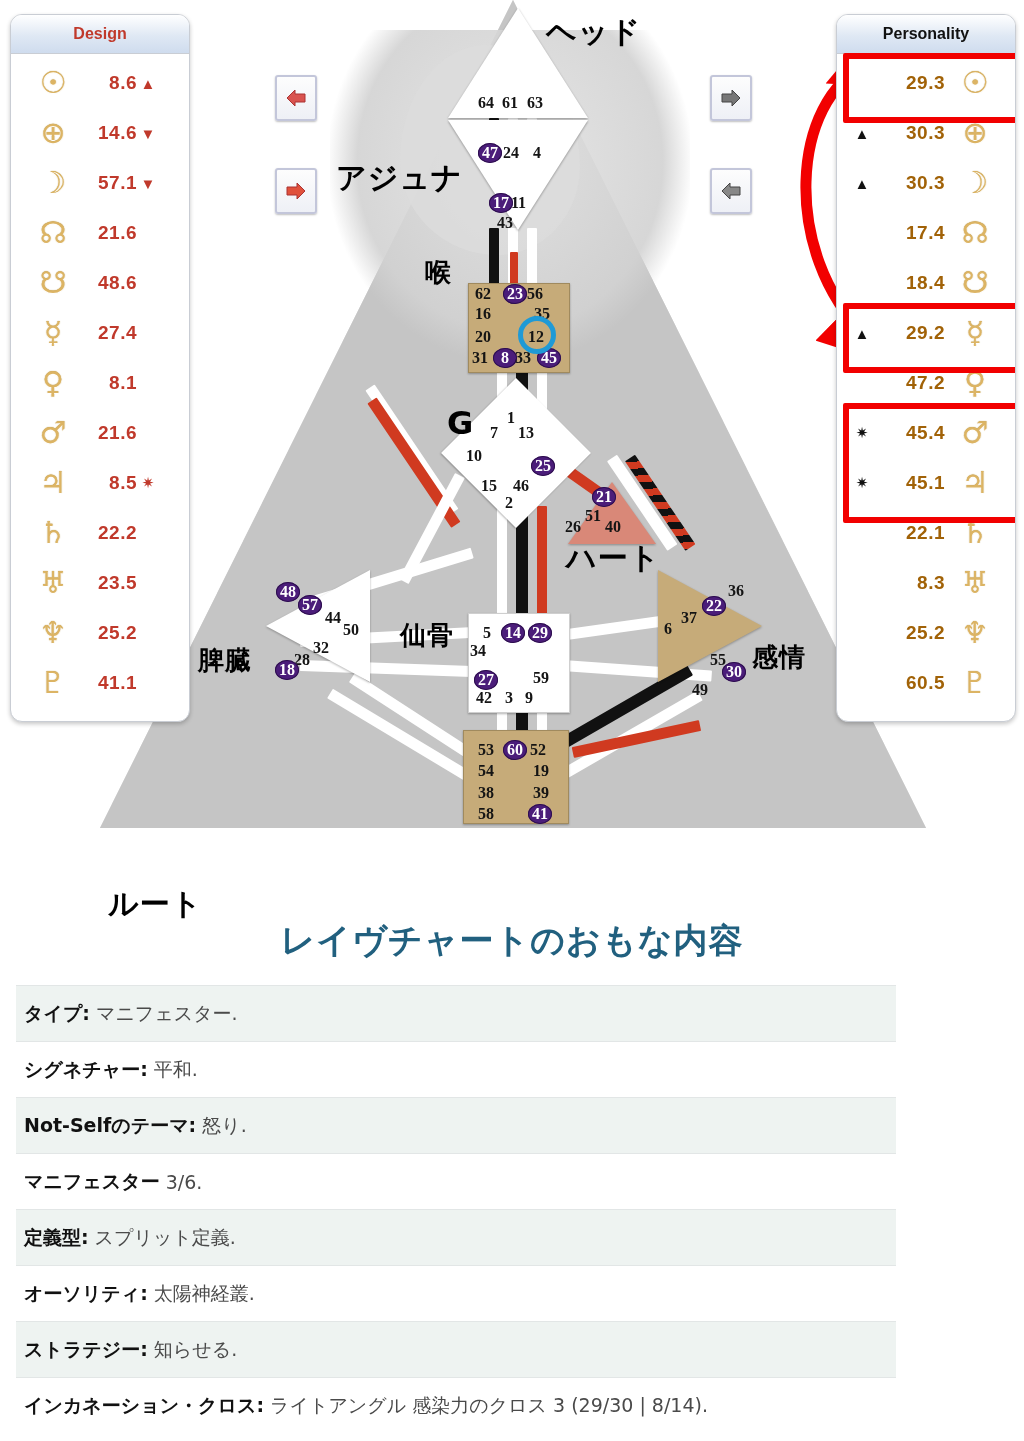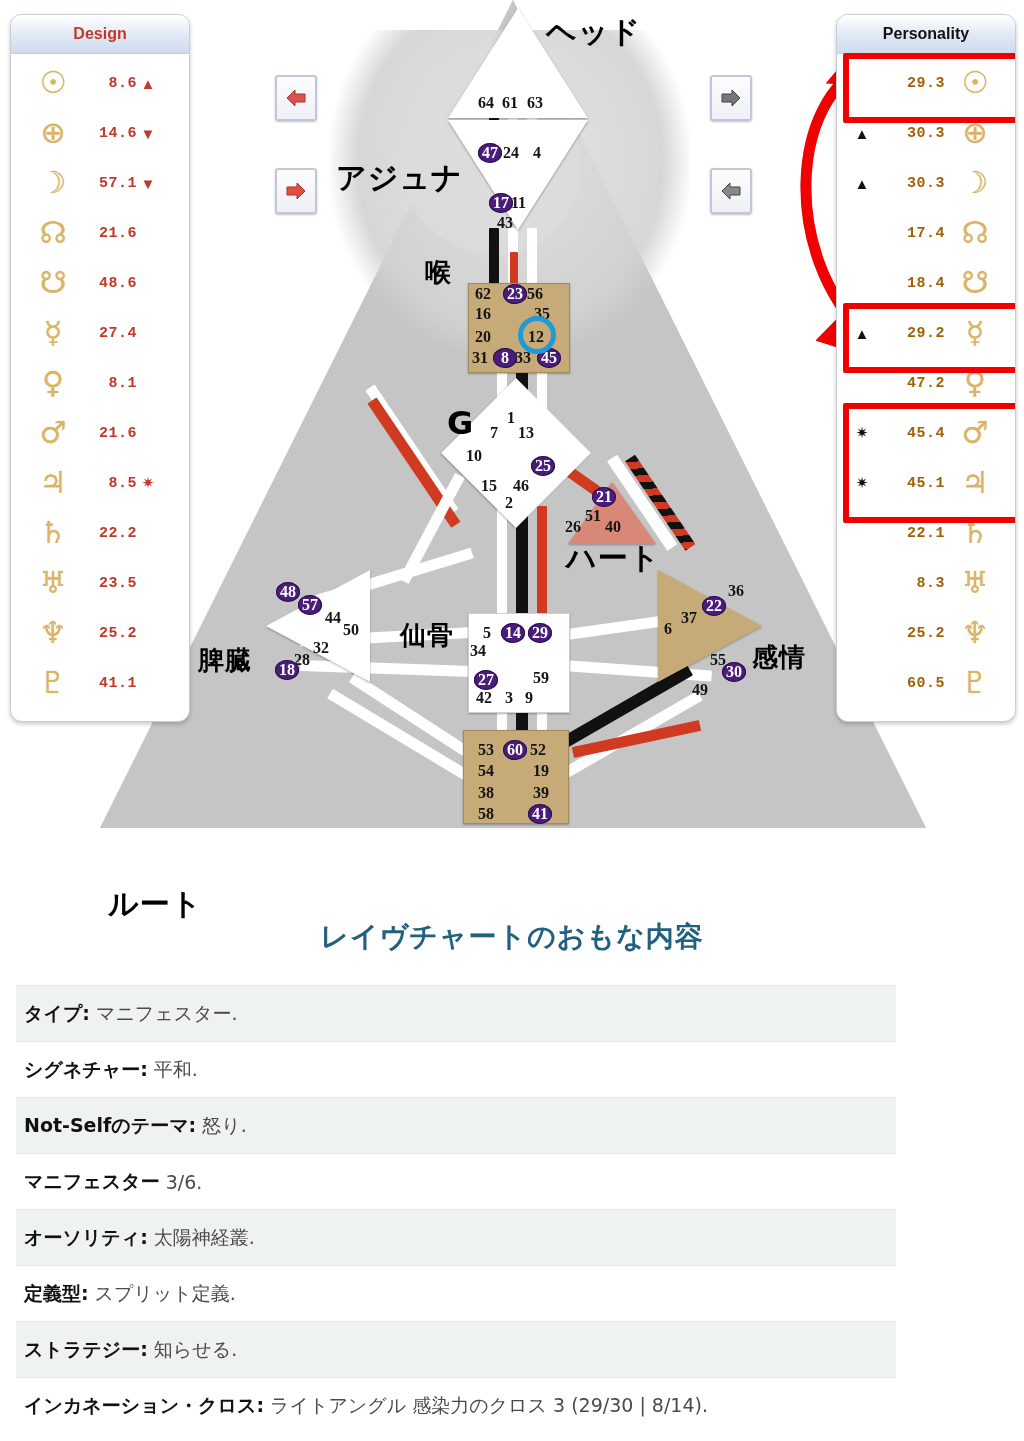--- a/index.html
+++ b/index.html
@@ -126,22 +126,22 @@
   .plist{padding:4px 0 0 0;}
   .prow{height:50px;display:flex;align-items:center;}
   .prow.design{padding-left:20px;}
   .prow.pers{padding-right:18px;justify-content:flex-end;}
   .glyph{
     font-family:"DejaVu Sans",sans-serif;font-size:30px;
     color:#dcb464;text-shadow:0 1px 0 #fff,0 0 1px #a8842e;
     width:44px;text-align:center;line-height:1;
   }
   .pnum{
-    font-family:Liberation Mono, monospace;
-    font-weight:bold;font-size:15px;letter-spacing:.5px;
+    font-family:Liberation Sans, sans-serif;
+    font-weight:bold;font-size:19px;letter-spacing:.5px;
   }
   .prow.design .pnum{color:#c0392b;width:62px;text-align:right;}
   .prow.pers .pnum{color:#a16207;width:72px;text-align:right;padding-right:8px;}
   .mark{font-size:15px;width:22px;text-align:center;display:inline-block;}
   .prow.design .mark{color:#c0392b;}
   .prow.pers .mark{color:#111111;}
 
   
   .hl-box{
     position:absolute;border:6px solid #f20000;border-radius:2px;
@@ -162,21 +162,21 @@
   
   #gate-12-circle{
     position:absolute;left:518px;top:316px;width:38px;height:38px;
     border:5px solid #1f9ad6;border-radius:50%;box-sizing:border-box;
   }
 
   
   #summary-title{
     position:absolute;left:0;top:918px;width:1024px;text-align:center;
     font-family:"DejaVu Sans","Liberation Sans",sans-serif;
-    font-weight:bold;font-size:28px;color:#21607f;letter-spacing:1px;
+    font-weight:bold;font-size:34px;color:#21607f;letter-spacing:1px;
   }
   #summary-table{position:absolute;left:16px;top:985px;width:880px;}
   .srow{
     box-sizing:border-box;height:56px;display:flex;align-items:center;
     padding-left:8px;font-size:19px;color:#3f3f3f;
     font-family:"DejaVu Sans","Liberation Sans",sans-serif;
     border-top:1px solid #e2e6e6;
   }
   .srow:nth-child(odd){background:#eef3f1;}
   .srow:nth-child(even){background:#ffffff;}
@@ -521,28 +521,28 @@
     </div>
     <div class="srow">
       <span class="slabel">Not-Selfのテーマ:</span>
       <span class="sval">怒り.</span>
     </div>
     <div class="srow">
       <span class="slabel">マニフェスター</span>
       <span class="sval">3/6.</span>
     </div>
     <div class="srow">
+      <span class="slabel">定義型:</span>
+      <span class="sval">スプリット定義.</span>
+    </div>
+    <div class="srow">
       <span class="slabel">オーソリティ:</span>
       <span class="sval">太陽神経叢.</span>
     </div>
     <div class="srow">
-      <span class="slabel">定義型:</span>
-      <span class="sval">スプリット定義.</span>
-    </div>
-    <div class="srow">
       <span class="slabel">ストラテジー:</span>
       <span class="sval">知らせる.</span>
     </div>
     <div class="srow">
       <span class="slabel">インカネーション・クロス:</span>
       <span class="sval">ライトアングル 感染力のクロス 3 (29/30 | 8/14).</span>
     </div>
   </div>
 
 </body></html>

